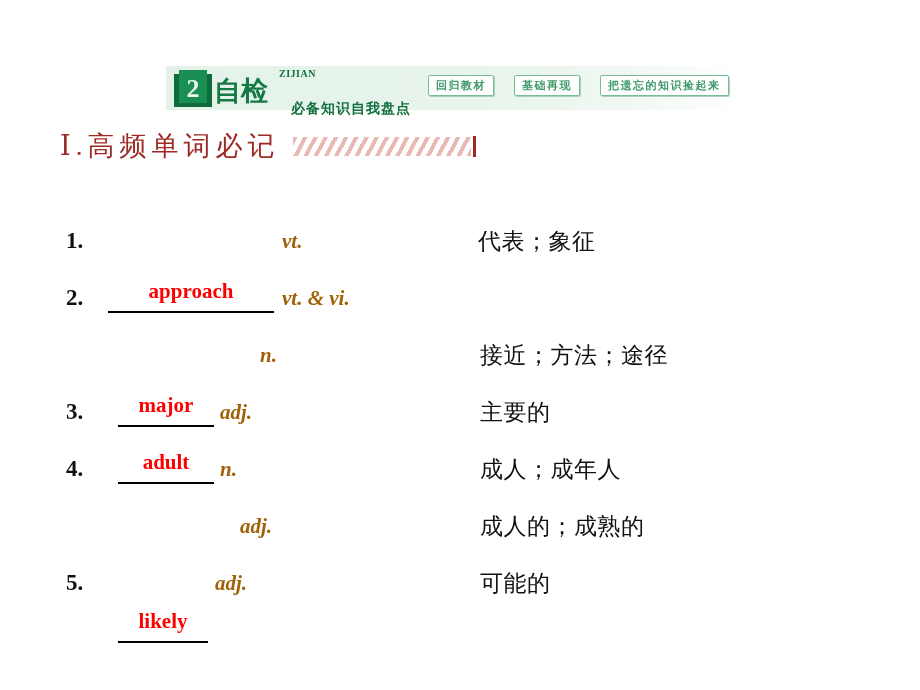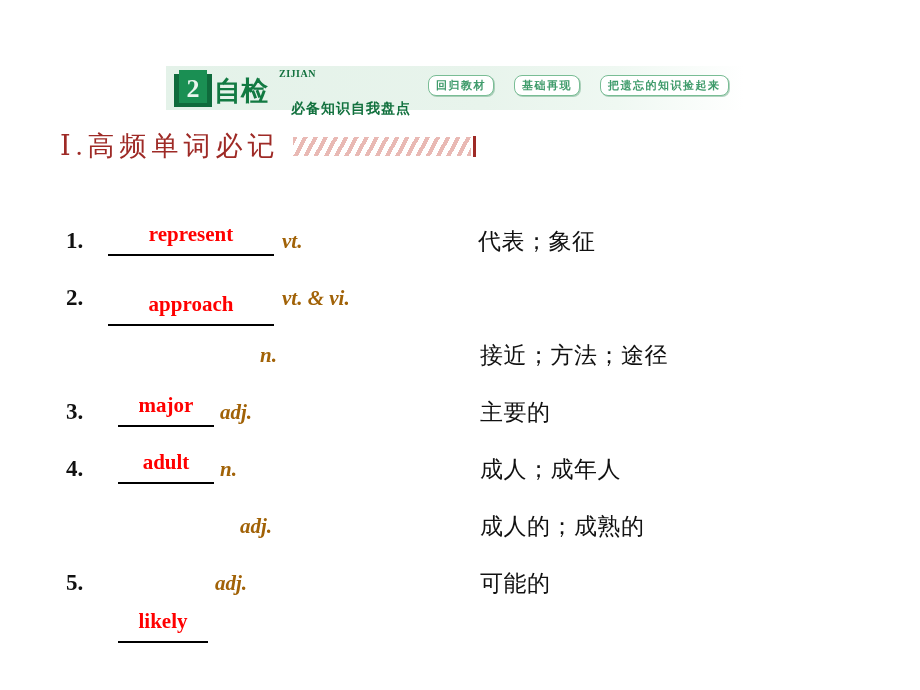--- a/index.html
+++ b/index.html
@@ -80,21 +80,21 @@
     position: absolute;
     left: 262px;
     top: 9px;
     display: flex;
     align-items: center;
     gap: 20px;
   }
   .pill {
     background: #ffffff;
     border: 1px solid #79bd95;
-    border-radius: 8px;
+    border-radius: 2px;
     box-shadow: 1px 1px 0 rgba(90,160,120,0.45);
     padding: 2px 7px 3px 7px;
     font-family: "Liberation Sans", "DejaVu Sans", sans-serif;
     font-size: 11px;
     font-weight: bold;
     color: #3f9b6b;
     letter-spacing: 1.5px;
     white-space: nowrap;
     line-height: 14px;
   }
@@ -233,31 +233,27 @@
 <div class="section-title-row">
   <div class="section-title">Ⅰ.高频单词必记</div>
   <div class="hatch"></div>
   <div class="hatch-end"></div>
 </div>
 
 <div class="word-list">
 
   <div class="row">
     <div class="num">1.</div>
-    <div class="blank" style="left:108px; width:166px;">
-      <div class="blank-word">represent</div>
-      <div class="blank-rule"></div>
-    </div>
     <div class="pos" style="left:282px;">vt.</div>
     <div class="meaning" style="left:478px;font-family:Liberation Serif, serif;">代表；象征</div>
   </div>
 
   <div class="row">
     <div class="num">2.</div>
-    <div class="blank" style="left:108px; width:166px;margin-top:13px;">
+    <div class="blank" style="left:108px; width:166px;">
       <div class="blank-word">approach</div>
       <div class="blank-rule"></div>
     </div>
     <div class="pos" style="left:282px;">vt. &amp; vi.</div>
   </div>
 
   <div class="row">
     <div class="pos" style="left:260px;">n.</div>
     <div class="meaning" style="left:480px;">接近；方法；途径</div>
   </div>

